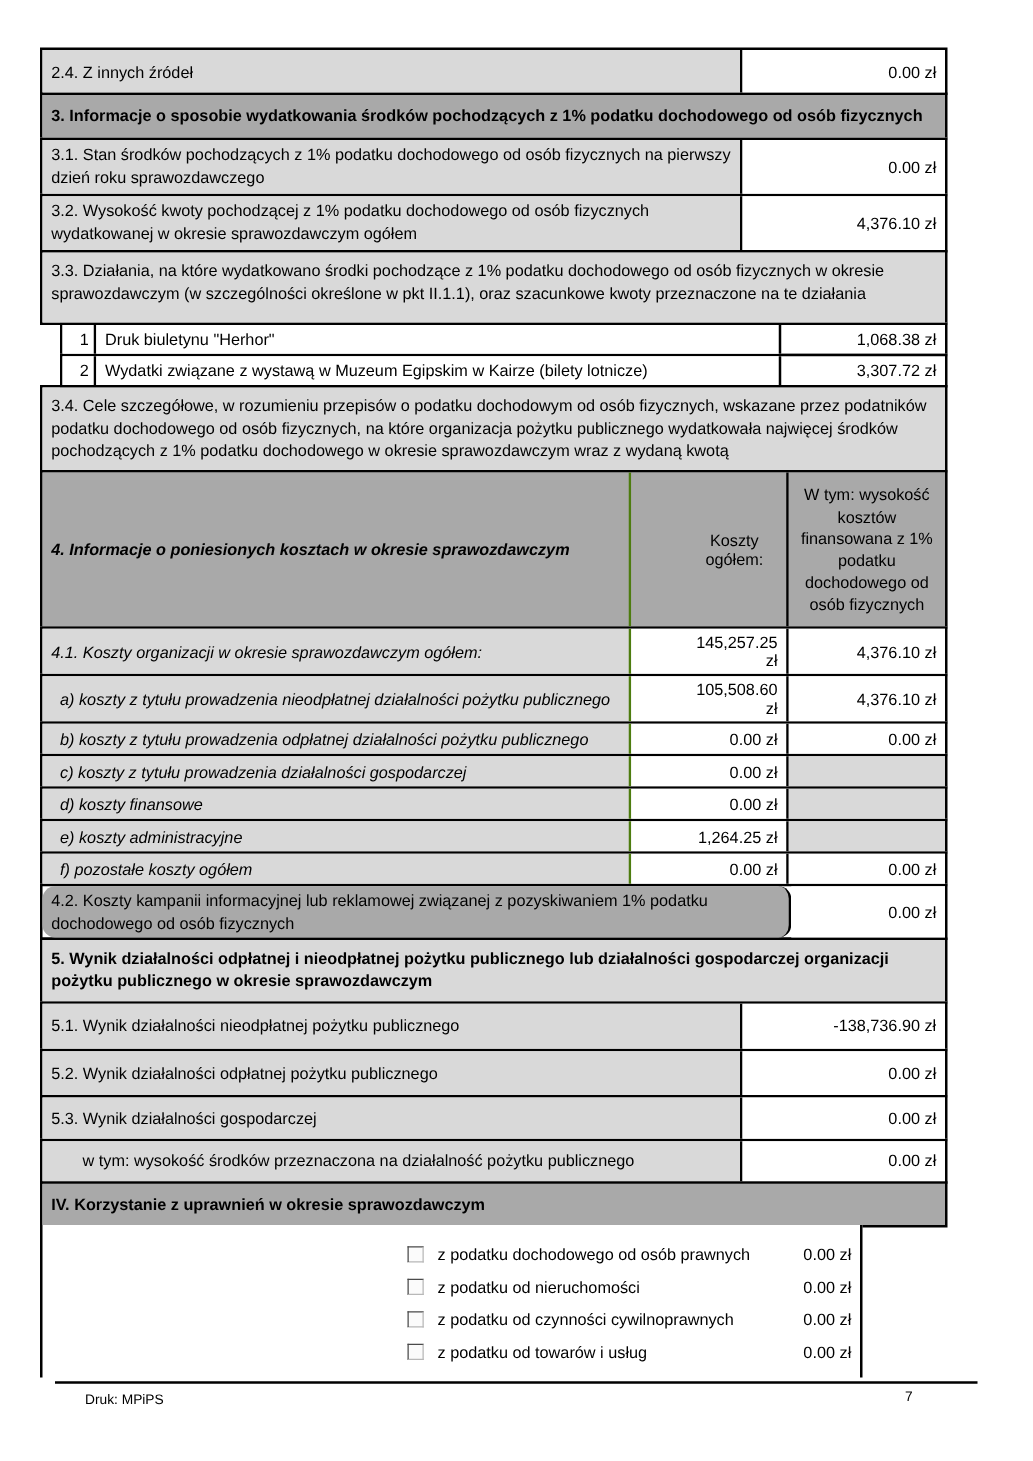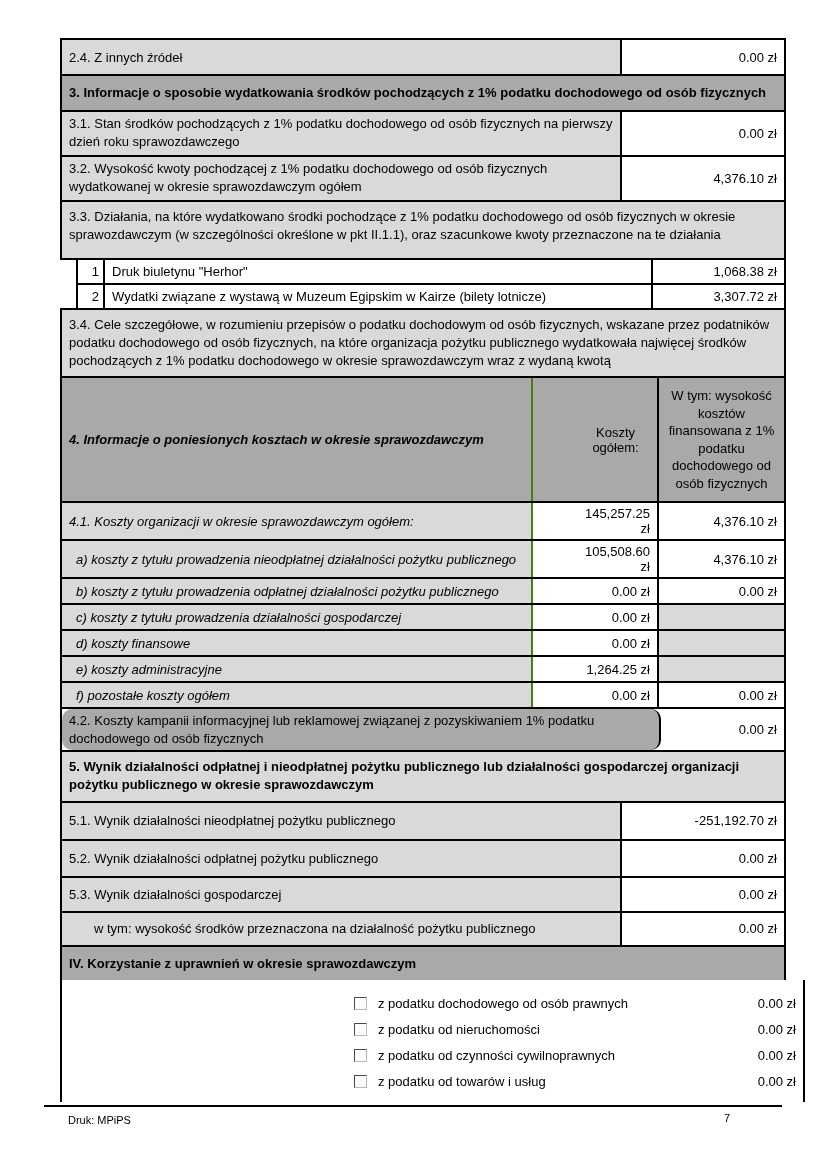--- a/index.html
+++ b/index.html
@@ -6,21 +6,21 @@
   html,body { background:#888; }
   .page {
     position:relative;
     width:826px; height:1169px;
     background:#ffffff;
     font-family:"Liberation Sans", sans-serif;
     font-size:13px; color:#000;
     overflow:hidden;
     margin:0 auto;
   }
-  .doc { position:absolute; left:60px; top:38px; width:726px; }
+  .doc { position:absolute; left:32px; top:38px; width:726px; }
   .row {
     display:flex; width:726px;
     border:2px solid #000;
     margin-top:-2px;
     background:#fff;
   }
   .row.first { margin-top:0; }
   .cell { display:flex; align-items:center; padding:3px 7px; }
   .lbl { flex:0 0 560px; background:#d9d9d9; border-right:2px solid #000; }
   .val { flex:1 1 auto; justify-content:flex-end; text-align:right; background:#fff; }
@@ -42,21 +42,21 @@
   .c-3.blocked { background:#d9d9d9; }
   .h4 { background:#a9a9a9; height:127px; }
   .h4 .c-lbl { background:#a9a9a9; font-weight:bold; }
   .h4 .c-2 { background:#a9a9a9; justify-content:center; text-align:center; }
   .h4 .c-3 { background:#a9a9a9; justify-content:center; text-align:center; line-height:1.35; padding:4px 6px; }
   .lbl42 { flex:0 0 599px; background:#a9a9a9; border-right:2px solid #000; line-height:1.35;border-radius:10px; }
   .val42 { flex:1 1 auto; justify-content:flex-end; text-align:right; background:#fff; }
   .wtym-ind { padding-left:32px; }
   
   .cb-block {
-    width:745px; margin-top:-2px;
+    width:658px; margin-top:-2px;
     border-left:2px solid #000; border-right:2px solid #000;
     background:#fff; padding:10px 0 8px 0;
   }
   .cb-row { display:flex; align-items:center; height:26px; padding-left:292px; }
   .cb-box {
     width:13px; height:13px; flex:0 0 13px;
     background:#fbfbfb;
     border:1px solid;
     border-color:#4a4a4a #b8b8b8 #b8b8b8 #4a4a4a;
   }
@@ -157,21 +157,21 @@
       <div class="cell lbl42">4.2. Koszty kampanii informacyjnej lub reklamowej związanej z pozyskiwaniem 1% podatku dochodowego od osób fizycznych</div>
       <div class="cell val42">0.00 zł</div>
     </div>
 
     <div class="row">
       <div class="cell lightfull boldhead" style="flex:1">5. Wynik działalności odpłatnej i nieodpłatnej pożytku publicznego lub działalności gospodarczej organizacji pożytku publicznego w okresie sprawozdawczym</div>
     </div>
 
     <div class="row" style="min-height:40px">
       <div class="cell lbl">5.1. Wynik działalności nieodpłatnej pożytku publicznego</div>
-      <div class="cell val">-251,192.70 zł</div>
+      <div class="cell val">-138,736.90 zł</div>
     </div>
 
     <div class="row" style="min-height:39px">
       <div class="cell lbl">5.2. Wynik działalności odpłatnej pożytku publicznego</div>
       <div class="cell val">0.00 zł</div>
     </div>
 
     <div class="row" style="min-height:37px">
       <div class="cell lbl">5.3. Wynik działalności gospodarczej</div>
       <div class="cell val">0.00 zł</div>

